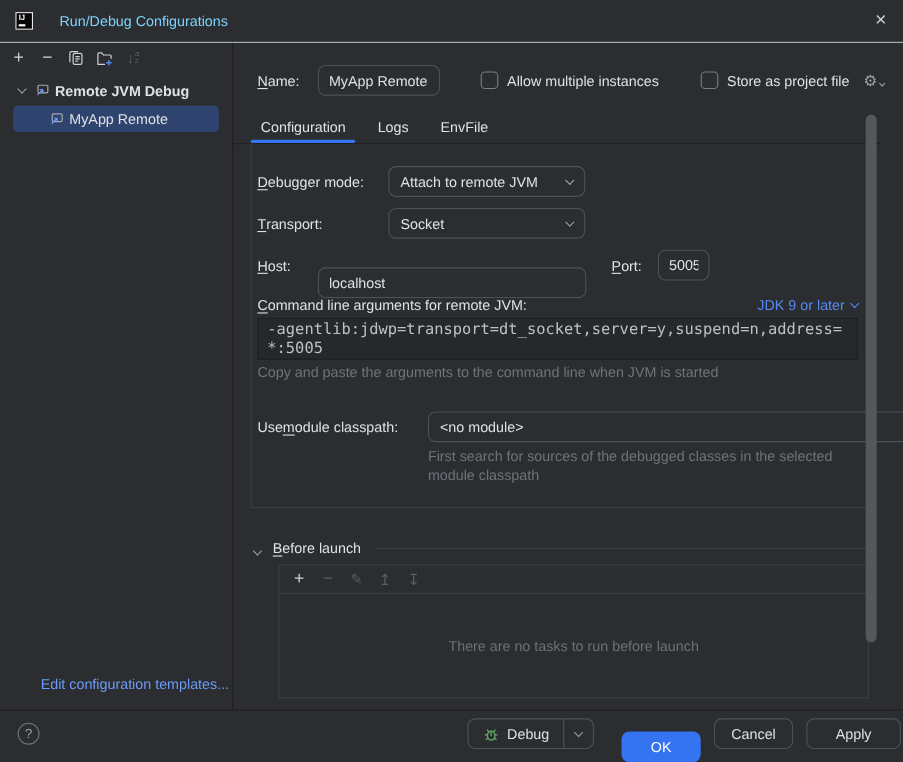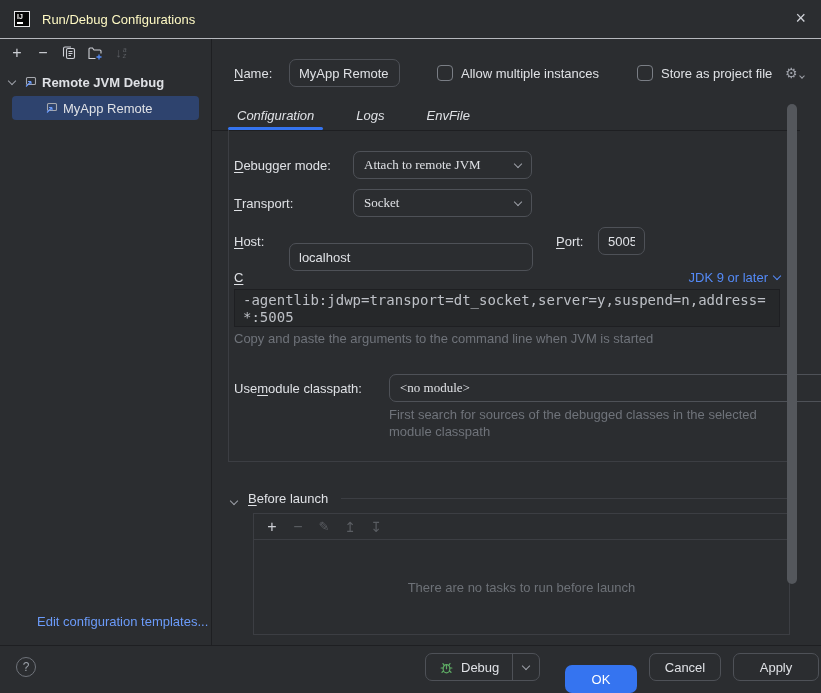--- a/index.html
+++ b/index.html
@@ -7,48 +7,48 @@
   body { font-family:"Liberation Sans", sans-serif; }
   .dialog {
     position:relative; width:821px; height:693px; background:#2b2d30;
     color:#dfe1e5; font-size:13px; overflow:hidden;
   }
   
   .titlebar { position:absolute; left:0; top:0; width:821px; height:38px; display:flex; align-items:center; padding-left:14px; }
   .app-icon { position:relative; width:16px; height:16px; border:1px solid #e8e9ec; background:#050505; flex:0 0 auto; }
   .app-icon .ij { position:absolute; left:2px; top:1px; font-size:7px; font-weight:bold; color:#fff; letter-spacing:0; }
   .app-icon .bar { position:absolute; left:2px; bottom:2px; width:6px; height:2px; background:#fff; }
-  .win-title { margin-left:12px; color:#fef9c3; }
+  .win-title { margin-left:24px; color:#7dd3fc; }
   .close-x { position:absolute; right:15px; top:8px; font-size:18px; line-height:20px; color:#ced0d6; cursor:default; }
   .titlebar-sep { position:absolute; left:0; top:38px; width:821px; height:1px; background:#b6b8bd; }
   
   .sb-toolbar { position:absolute; left:0; top:40px; width:211px; height:26px; display:flex; align-items:center; gap:10px; padding-left:9px; }
   .icn { width:16px; height:16px; display:flex; align-items:center; justify-content:center; color:#ced0d6; font-size:16px; line-height:16px; }
   .icn.dim { color:#5a5d62; }
   .sort-wrap { display:flex; align-items:center; gap:1px; }
   .sort-letters { display:flex; flex-direction:column; font-size:7px; line-height:6px; font-style:normal; }
   .tree { position:absolute; left:0; top:70px; width:211px; }
   .tree-row { height:24px; display:flex; align-items:center; gap:4px; cursor:default; }
-  .tree-group { padding-left:6px; font-weight:600; }
+  .tree-group { padding-left:14px; font-weight:600; }
   .tree-chev { width:12px; display:flex; justify-content:center; color:#9da0a8; }
   .tree-item-sel { margin:2px 12px 0 12px; height:24px; border-radius:4px; background:#2e436e; padding-left:31px; font-weight:400; }
   .edit-link { position:absolute; left:12px; top:614px; color:#6b9bfa; cursor:pointer;margin-left:25px; }
   .v-divider { position:absolute; left:211px; top:39px; width:1px; height:606px; background:#1e1f22; }
   
   .chev { display:inline-block; width:6px; height:6px; border-right:1.5px solid currentColor; border-bottom:1.5px solid currentColor; transform:rotate(45deg); margin-top:-3px; }
   
   .lbl { position:absolute; height:28px; display:flex; align-items:center; white-space:nowrap; }
   .mn { text-decoration:underline; text-underline-offset:2px; }
   .tbox { position:absolute; height:28px; border:1px solid #4e5157; border-radius:7px; background:transparent; color:#dfe1e5; font:13px "Liberation Sans", sans-serif; padding:0 9px; outline:none; }
-  .dd { position:absolute; height:28px; border:1px solid #4e5157; border-radius:7px; display:flex; align-items:center; justify-content:space-between; padding:0 10px; cursor:default;font-family:Liberation Serif, serif; }
+  .dd { position:absolute; height:28px; border:1px solid #4e5157; border-radius:7px; display:flex; align-items:center; justify-content:space-between; padding:0 10px; cursor:default; }
   .dd .chev { color:#9da0a8; }
   .cbx { position:absolute; width:16px; height:16px; border:1px solid #7a7e85; border-radius:4px; cursor:pointer; }
   .hint { position:absolute; color:#6f737a; line-height:17px; }
   
-  .tabs { position:absolute; left:237px; top:100px; height:30px; display:flex; gap:42px;font-style:italic; }
+  .tabs { position:absolute; left:237px; top:100px; height:30px; display:flex; gap:29px; }
   .tab { position:relative; display:flex; align-items:center; cursor:pointer; }
   .tab.active::after { content:""; position:absolute; left:-9px; right:-9px; bottom:0; height:3px; border-radius:2px; background:#3574f0; }
   .tabs-sep { position:absolute; left:212px; top:130px; width:588px; height:1px; background:#1e1f22; }
   
   .form-box { position:absolute; left:228px; top:130px; width:562px; height:332px; border:1px solid #3c3e43; border-top:none; }
   .cmd-area { position:absolute; left:234px; top:289px; width:546px; height:38px; background:#26282a; border:1px solid #1e1f22; padding:2px 8px; font-family:"DejaVu Sans Mono", monospace; font-size:14px; line-height:17px; color:#bdc0c6; word-break:break-all; }
   .jdk { position:absolute; right:41px; top:266px; height:22px; display:flex; align-items:center; gap:6px; color:#548af7; cursor:pointer; }
   
   .bl-chev { position:absolute; left:231px; top:492px; color:#9da0a8; }
   .bl-label { position:absolute; left:248px; top:490px; height:17px; display:flex; align-items:center; }
@@ -188,20 +188,21 @@
   <span class="lbl" style="left:556px; top:227px;">
       <span></span>
       <span class="mn">P</span>
       <span>ort:</span>
     </span>
   <input class="tbox" style="left: 598px; top: 227px; width: 47px;" spellcheck="false" value="5005">
 
   <span class="lbl" style="left:234px; top:266px; height:22px;">
       <span></span>
       <span class="mn">C</span>
+      <span>ommand line arguments for remote JVM:</span>
     </span>
   <span class="jdk">
     <span>JDK 9 or later</span>
       <span class="chev"></span>
   </span>
   <div class="cmd-area">-agentlib:jdwp=transport=dt_socket,server=y,suspend=n,address=*:5005</div>
   <span class="hint" style="left:234px; top:330px;">Copy and paste the arguments to the command line when JVM is started</span>
 
   <span class="lbl" style="left:234px; top:374px;">
       <span>Use </span>

